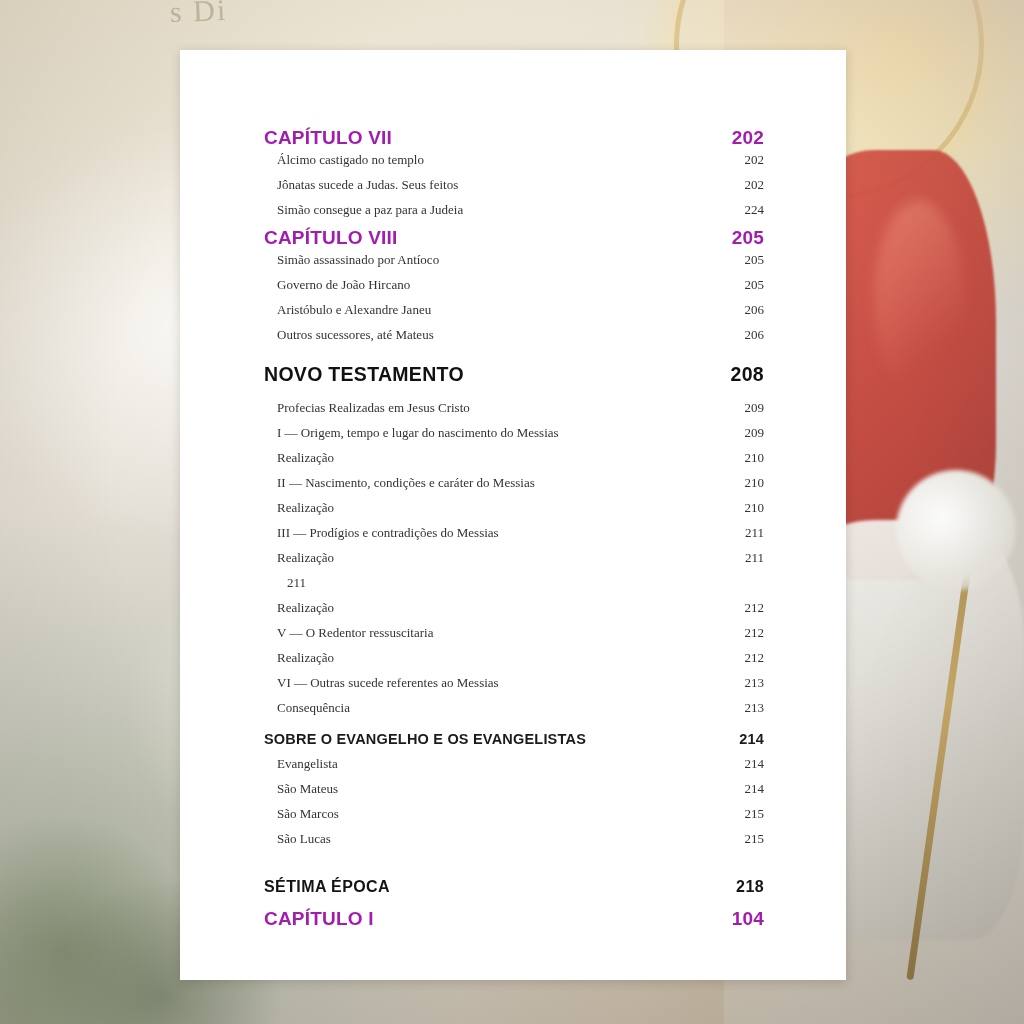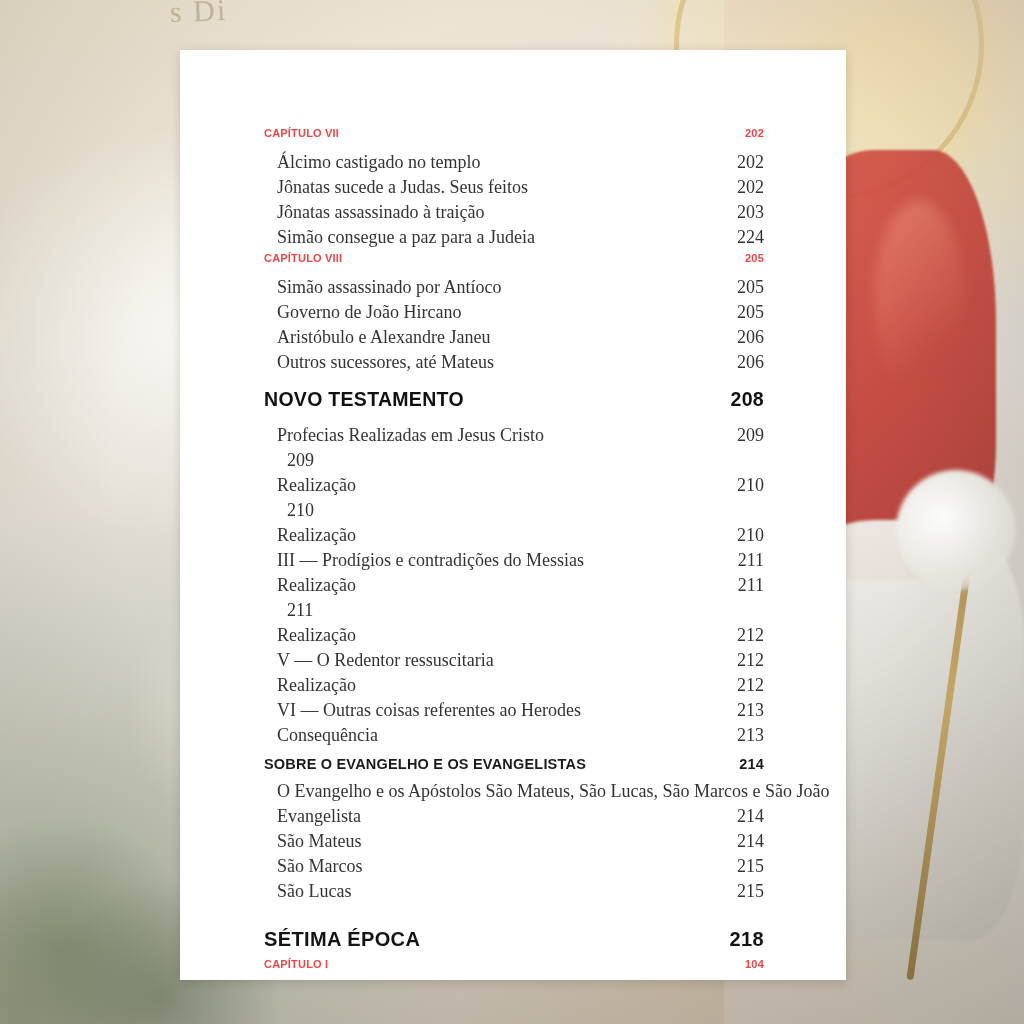--- a/index.html
+++ b/index.html
@@ -166,30 +166,30 @@
     flex: 0 0 auto;
     padding-left: 10px;
   }
 
   
   .lvl-chapter { margin-top: 0; }
   .lvl-chapter .txt,
   .lvl-chapter .pg {
     font-family: "Liberation Sans", sans-serif;
     font-weight: bold;
-    font-size: 11px;
+    font-size: 19px;
     letter-spacing: 0.2px;
-    color: #ef4444;
+    color: #a21caf;
   }
   .lvl-chapter { padding-left: 0px; height: 25px; }
 
   .lvl-entry { padding-left: 13px; height: 25px; }
   .lvl-entry .txt,
   .lvl-entry .pg {
-    font-size: 18px;
+    font-size: 13px;
     color: #333333;
   }
 
   .lvl-part { padding-left: -0px; height: 36px; margin-top: 12px; }
   .lvl-part .txt,
   .lvl-part .pg {
     font-family: "Liberation Sans", sans-serif;
     font-weight: bold;
     font-size: 19.5px;
     letter-spacing: 0.3px;
@@ -204,21 +204,21 @@
     font-size: 14.5px;
     letter-spacing: 0.2px;
     color: #1b1b1b;
   }
 
   .lvl-epoch { padding-left: 0px; height: 30px; margin-top: 22px; }
   .lvl-epoch .txt,
   .lvl-epoch .pg {
     font-family: "Liberation Sans", sans-serif;
     font-weight: bold;
-    font-size: 20px;
+    font-size: 16px;
     letter-spacing: 0.4px;
     color: #141414;
   }
 </style>
 </head>
 <body>
 
 <div id="stage">
 
   <div class="bg">
@@ -244,24 +244,20 @@
         </div>
         <div class="row lvl-entry">
           <span class="txt">Álcimo castigado no templo</span>
           <span class="pg">202</span>
         </div>
         <div class="row lvl-entry">
           <span class="txt">Jônatas sucede a Judas. Seus feitos</span>
           <span class="pg">202</span>
         </div>
         <div class="row lvl-entry">
-          <span class="txt">Jônatas assassinado à traição</span>
-          <span class="pg">203</span>
-        </div>
-        <div class="row lvl-entry">
           <span class="txt">Simão consegue a paz para a Judeia</span>
           <span class="pg">224</span>
         </div>
         <div class="row lvl-chapter">
           <span class="txt">CAPÍTULO VIII</span>
           <span class="pg">205</span>
         </div>
         <div class="row lvl-entry">
           <span class="txt">Simão assassinado por Antíoco</span>
           <span class="pg">205</span>
@@ -280,27 +276,29 @@
         </div>
         <div class="row lvl-part">
           <span class="txt">NOVO TESTAMENTO</span>
           <span class="pg">208</span>
         </div>
         <div class="row lvl-entry">
           <span class="txt">Profecias Realizadas em Jesus Cristo</span>
           <span class="pg">209</span>
         </div>
         <div class="row lvl-entry">
+          <span class="txt">I — Origem, tempo e lugar do nascimento do Messias</span>
           <span class="pg">209</span>
         </div>
         <div class="row lvl-entry">
           <span class="txt">Realização</span>
           <span class="pg">210</span>
         </div>
         <div class="row lvl-entry">
+          <span class="txt">II — Nascimento, condições e caráter do Messias</span>
           <span class="pg">210</span>
         </div>
         <div class="row lvl-entry">
           <span class="txt">Realização</span>
           <span class="pg">210</span>
         </div>
         <div class="row lvl-entry">
           <span class="txt">III — Prodígios e contradições do Messias</span>
           <span class="pg">211</span>
         </div>
@@ -317,36 +315,32 @@
         </div>
         <div class="row lvl-entry">
           <span class="txt">V — O Redentor ressuscitaria</span>
           <span class="pg">212</span>
         </div>
         <div class="row lvl-entry">
           <span class="txt">Realização</span>
           <span class="pg">212</span>
         </div>
         <div class="row lvl-entry">
-          <span class="txt">VI — Outras coisas referentes ao Herodes</span>
+          <span class="txt">VI — Outras sucede referentes ao Messias</span>
           <span class="pg">213</span>
         </div>
         <div class="row lvl-entry">
           <span class="txt">Consequência</span>
           <span class="pg">213</span>
         </div>
         <div class="row lvl-section">
           <span class="txt">SOBRE O EVANGELHO E OS EVANGELISTAS</span>
           <span class="pg">214</span>
         </div>
         <div class="row lvl-entry">
-          <span class="txt">O Evangelho e os Apóstolos São Mateus, São Lucas, São Marcos e São João</span>
-          <span class="pg"></span>
-        </div>
-        <div class="row lvl-entry">
           <span class="txt">Evangelista</span>
           <span class="pg">214</span>
         </div>
         <div class="row lvl-entry">
           <span class="txt">São Mateus</span>
           <span class="pg">214</span>
         </div>
         <div class="row lvl-entry">
           <span class="txt">São Marcos</span>
           <span class="pg">215</span>

